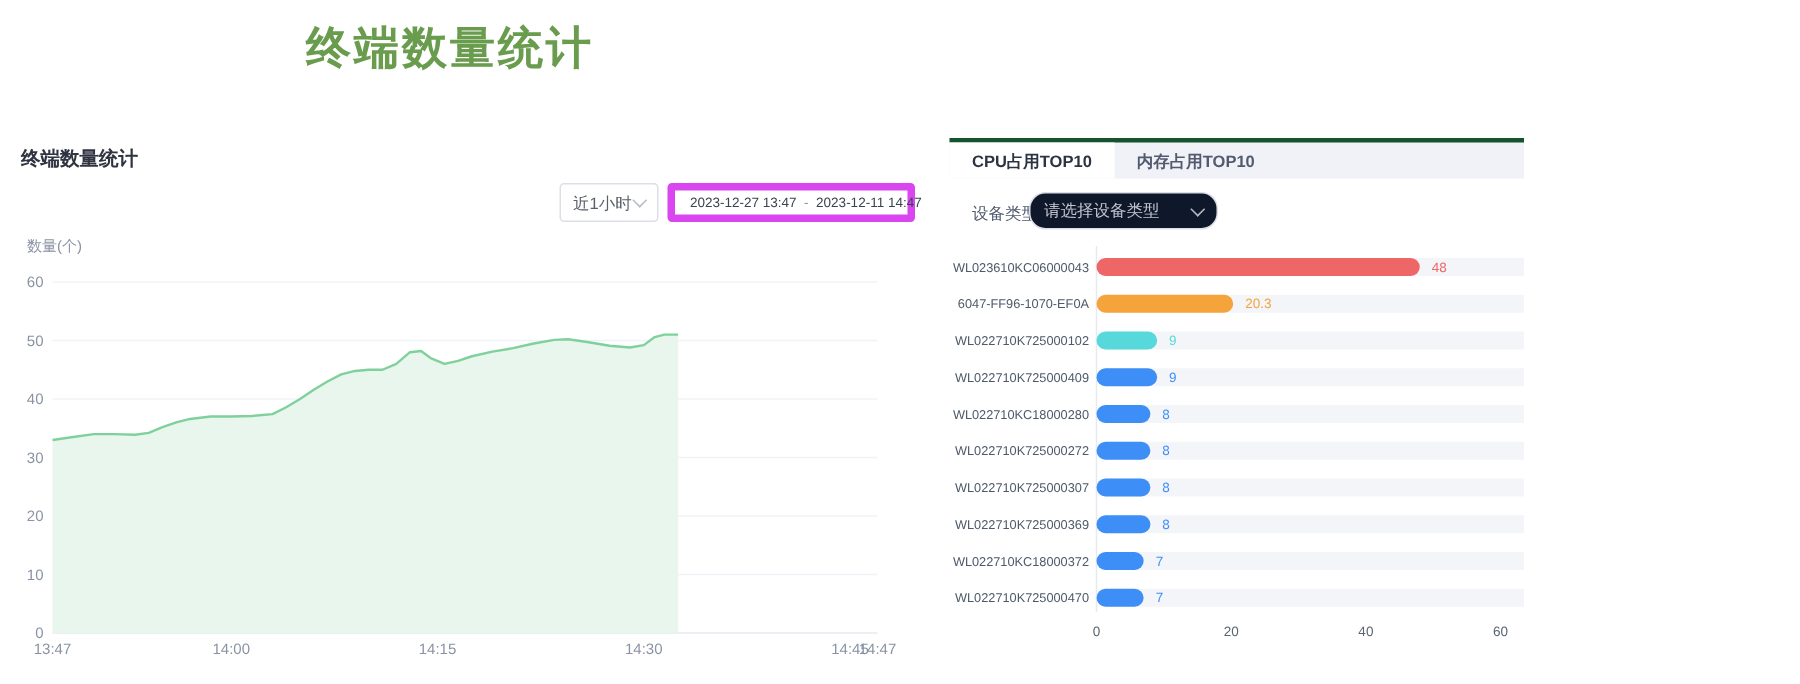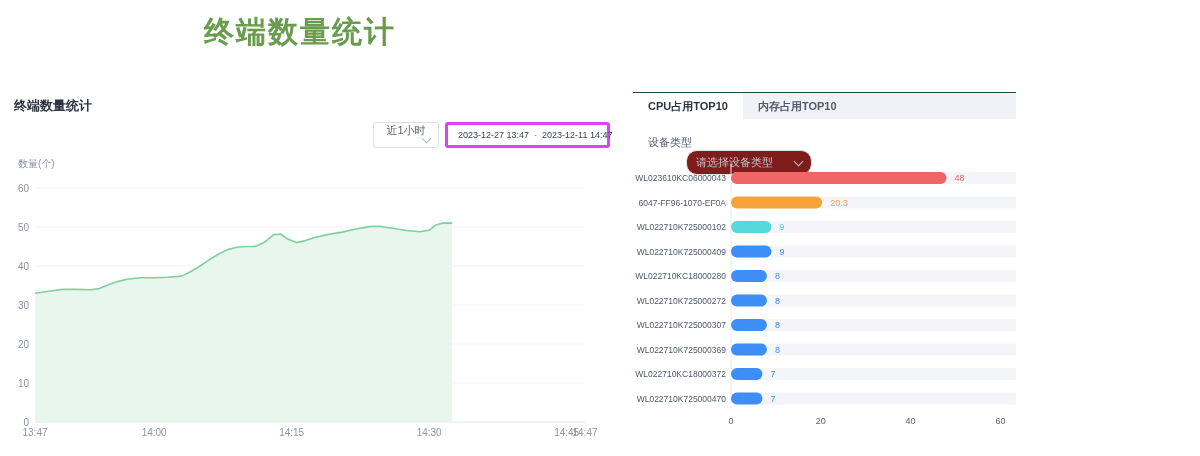--- a/index.html
+++ b/index.html
@@ -4,44 +4,44 @@
 <style>
   html,body{margin:0;padding:0;background:#fff;}
   .canvas{position:relative;width:1016px;height:456px;background:#fff;overflow:hidden;
           font-family:"Liberation Sans","DejaVu Sans",sans-serif;}
   .col-title{position:absolute;top:12px;font-size:30px;font-weight:bold;letter-spacing:2px;text-align:center;}
   .col-title.left{left:0;width:600px;}
   .col-title.right{left:633px;width:557px;}
   .panel-title{position:absolute;left:14px;top:97px;font-size:13px;font-weight:bold;color:#2f3440;}
   .range-select{position:absolute;left:373px;top:122px;width:66px;height:26px;border:1px solid #dcdfe6;
                 border-radius:3px;display:flex;align-items:center;padding:0 8px;box-sizing:border-box;
-                font-size:11px;color:#5a6068;background:#fff;cursor:pointer;flex-direction:column;}
+                font-size:11px;color:#5a6068;background:#fff;cursor:pointer;}
   .chev{width:6px;height:6px;border-right:1.5px solid #b6bcc6;border-bottom:1.5px solid #b6bcc6;
         transform:rotate(45deg);margin-left:auto;margin-top:-3px;flex:none;}
-  .date-range{position:absolute;left:445px;top:122px;width:165px;height:26px;border:3px solid #d946ef;
+  .date-range{position:absolute;left:445px;top:122px;width:165px;height:26px;border:5px solid #d946ef;
               border-radius:3px;display:flex;align-items:center;gap:4px;padding:0 6px;box-sizing:border-box;
               font-size:9px;color:#3c4350;background:#fff;cursor:pointer;white-space:nowrap;}
   .date-range .sep{color:#8a93a3;margin:0 1px;}
   .legend{position:absolute;left:28px;top:146px;display:flex;align-items:center;gap:20px;}
   .legend-item{display:flex;align-items:center;gap:5px;cursor:pointer;}
   .legend-item .lmark{position:relative;width:20px;height:10px;display:inline-block;}
   .legend-item .lline{position:absolute;left:0;top:4px;width:20px;height:2px;border-radius:1px;}
   .legend-item .ldot{position:absolute;left:6px;top:1.5px;width:7px;height:7px;border-radius:50%;}
   .legend-item .llabel{font-size:10.5px;color:#5f6670;}
   .ylabel{position:absolute;left:18px;top:157px;font-size:10px;color:#8a93a3;}
   #lineChart{position:absolute;left:14px;top:180px;}
   #lineChart text{fill:#8a93a3;font-size:10px;font-family:"Liberation Sans","DejaVu Sans",sans-serif;}
   .tabs{position:absolute;left:633px;top:92px;width:557px;height:27px;background:#f0f2f7;
-        border-top:1px solid #14532d;display:flex;box-sizing:border-box;}
+        border-top:3px solid #14532d;display:flex;box-sizing:border-box;}
   .tab{height:100%;display:flex;align-items:center;padding:0 15px;font-size:11px;color:#515a6e;cursor:pointer;font-weight:bold;}
   .tab.active{background:#fff;color:#2b3440;font-weight:bold;}
   .filter-label{position:absolute;left:648px;top:135px;font-size:11px;color:#515a6e;}
   .device-select{position:absolute;left:686px;top:128px;width:126px;height:25px;border:1px solid #dcdfe6;
                  border-radius:11px;display:flex;align-items:center;padding:0 9px;box-sizing:border-box;
-                 font-size:11px;background:#7f1d1d;cursor:pointer;margin-top:22px;}
+                 font-size:11px;background:#0f172a;cursor:pointer;}
   .device-select .ph{color:#c0c4cc;}
   #barChart{position:absolute;left:633px;top:158px;}
   #barChart text.blabel{fill:#4e5969;font-size:8.5px;font-family:"Liberation Sans","DejaVu Sans",sans-serif;}
   #barChart text.bval{font-size:9px;font-family:"Liberation Sans","DejaVu Sans",sans-serif;}
   #barChart text.btick{fill:#5a6472;font-size:9px;font-family:"Liberation Sans","DejaVu Sans",sans-serif;}
 </style>
 </head>
 <body>
 
 <div class="canvas">

